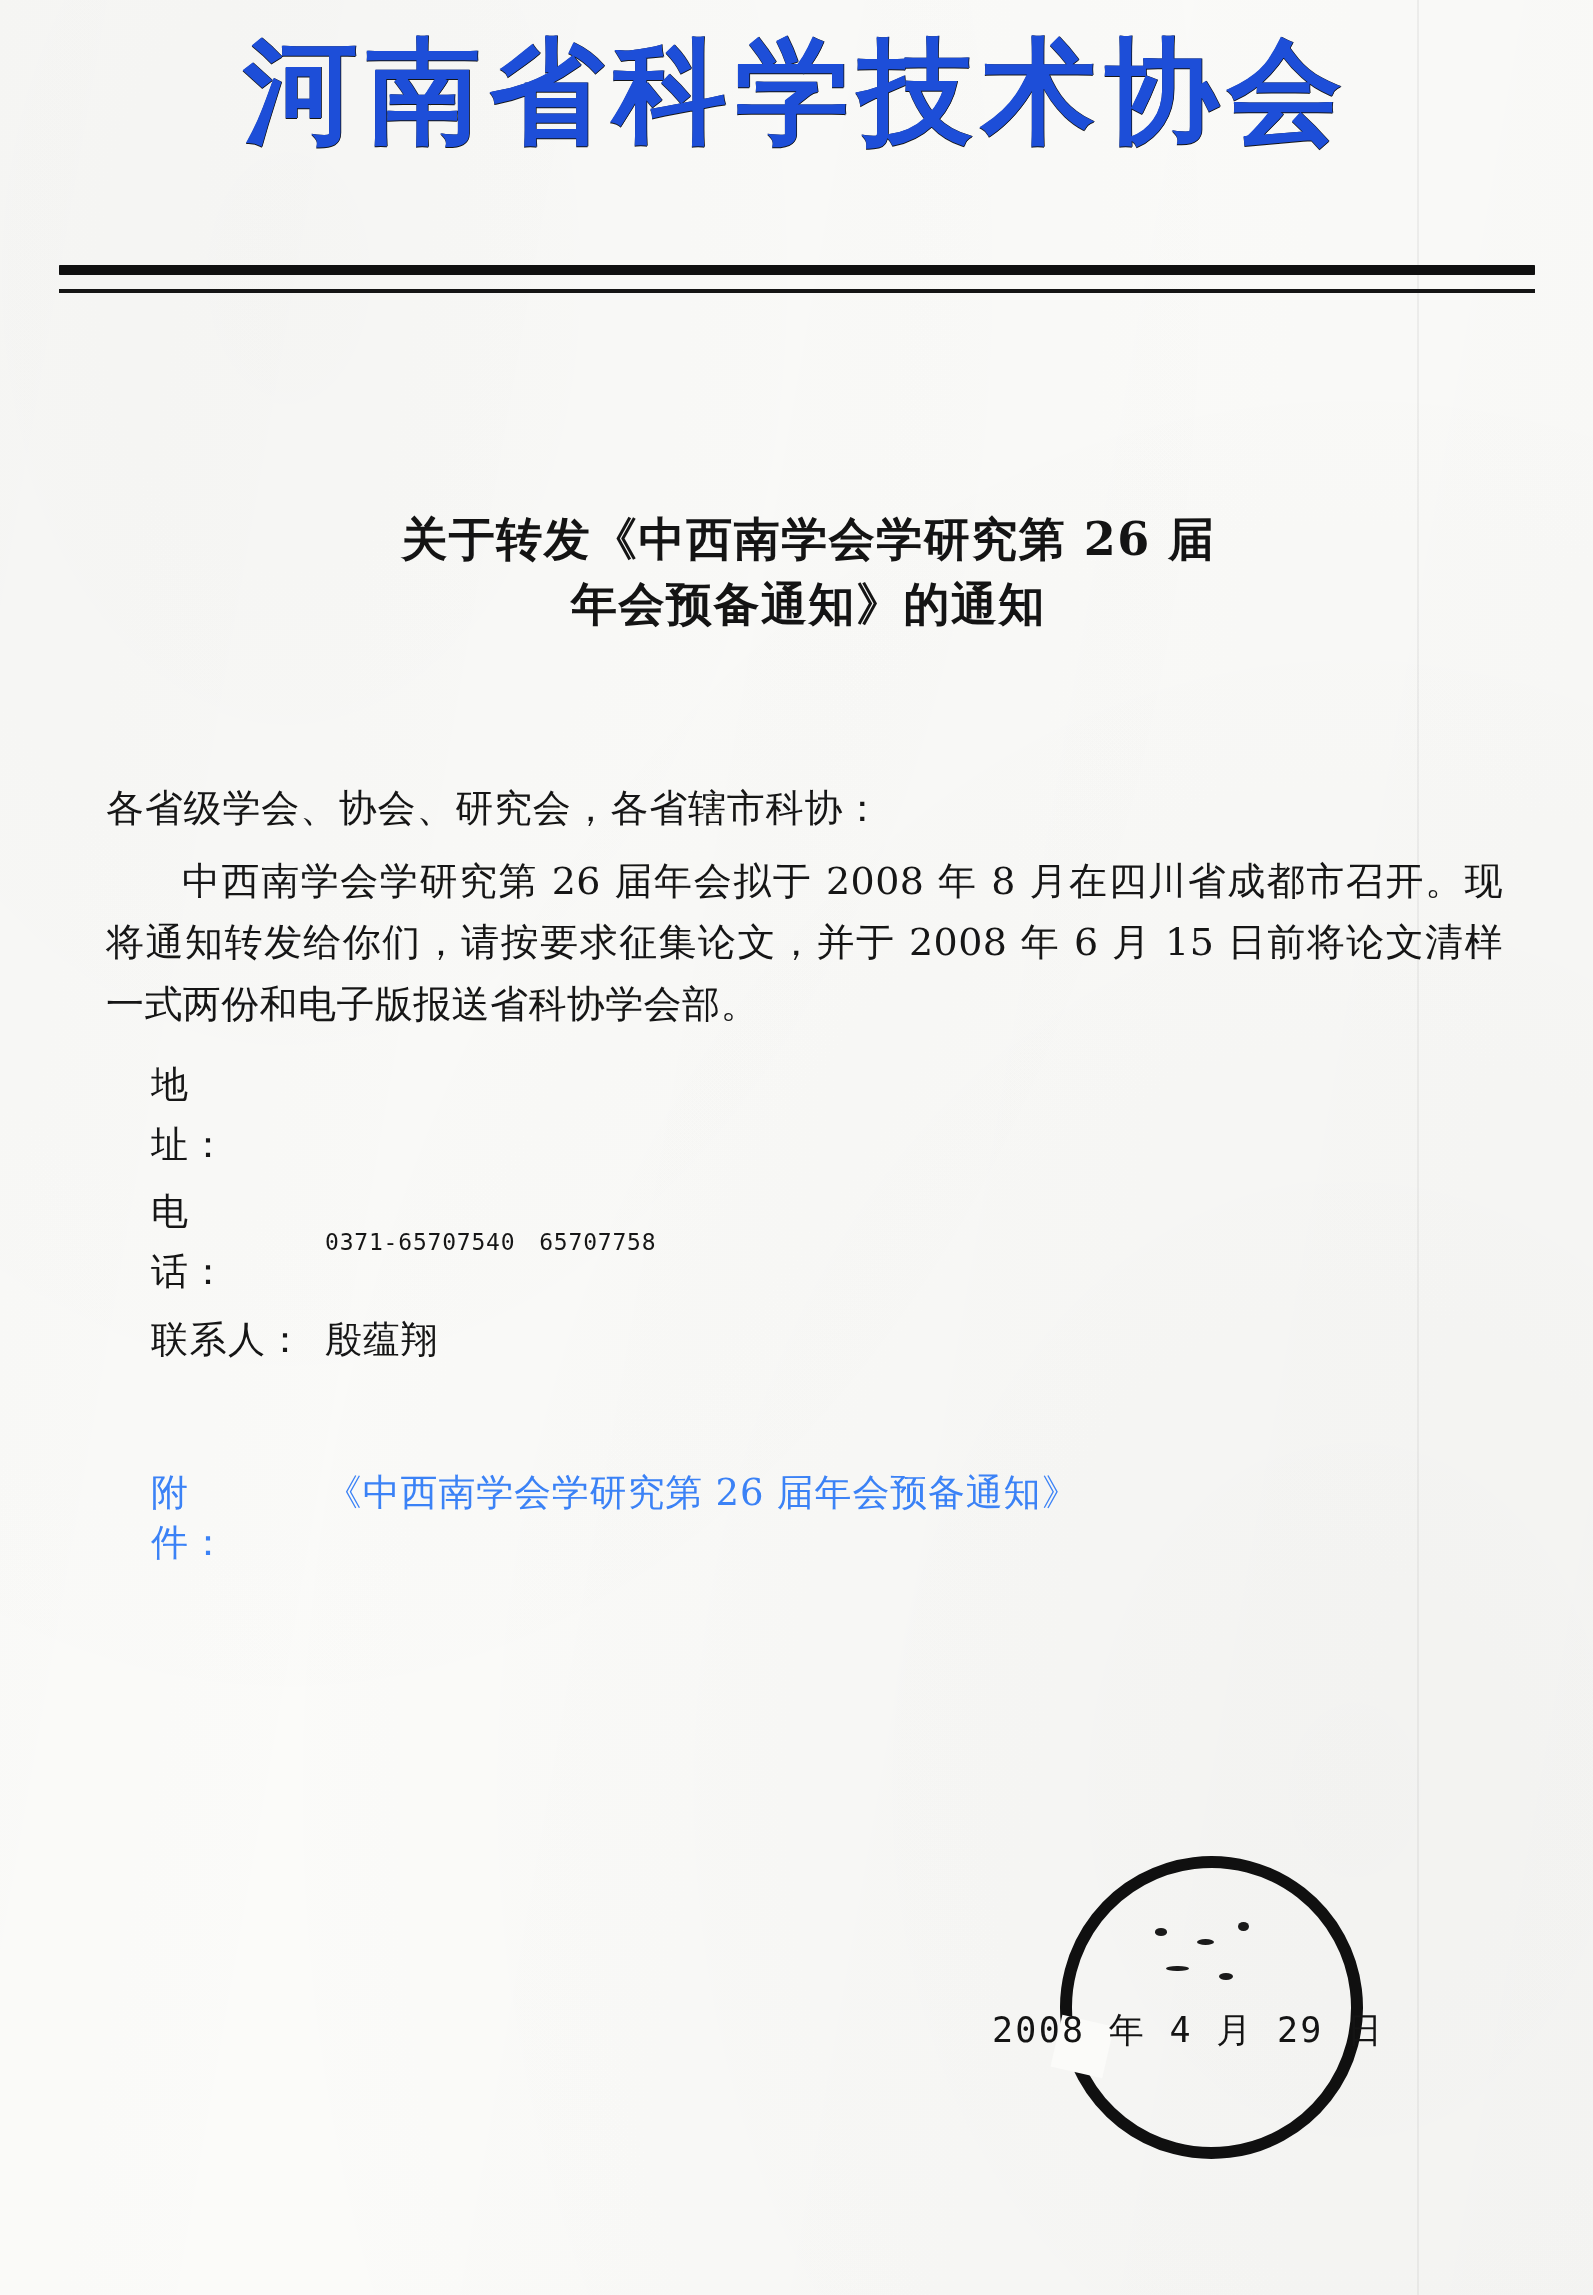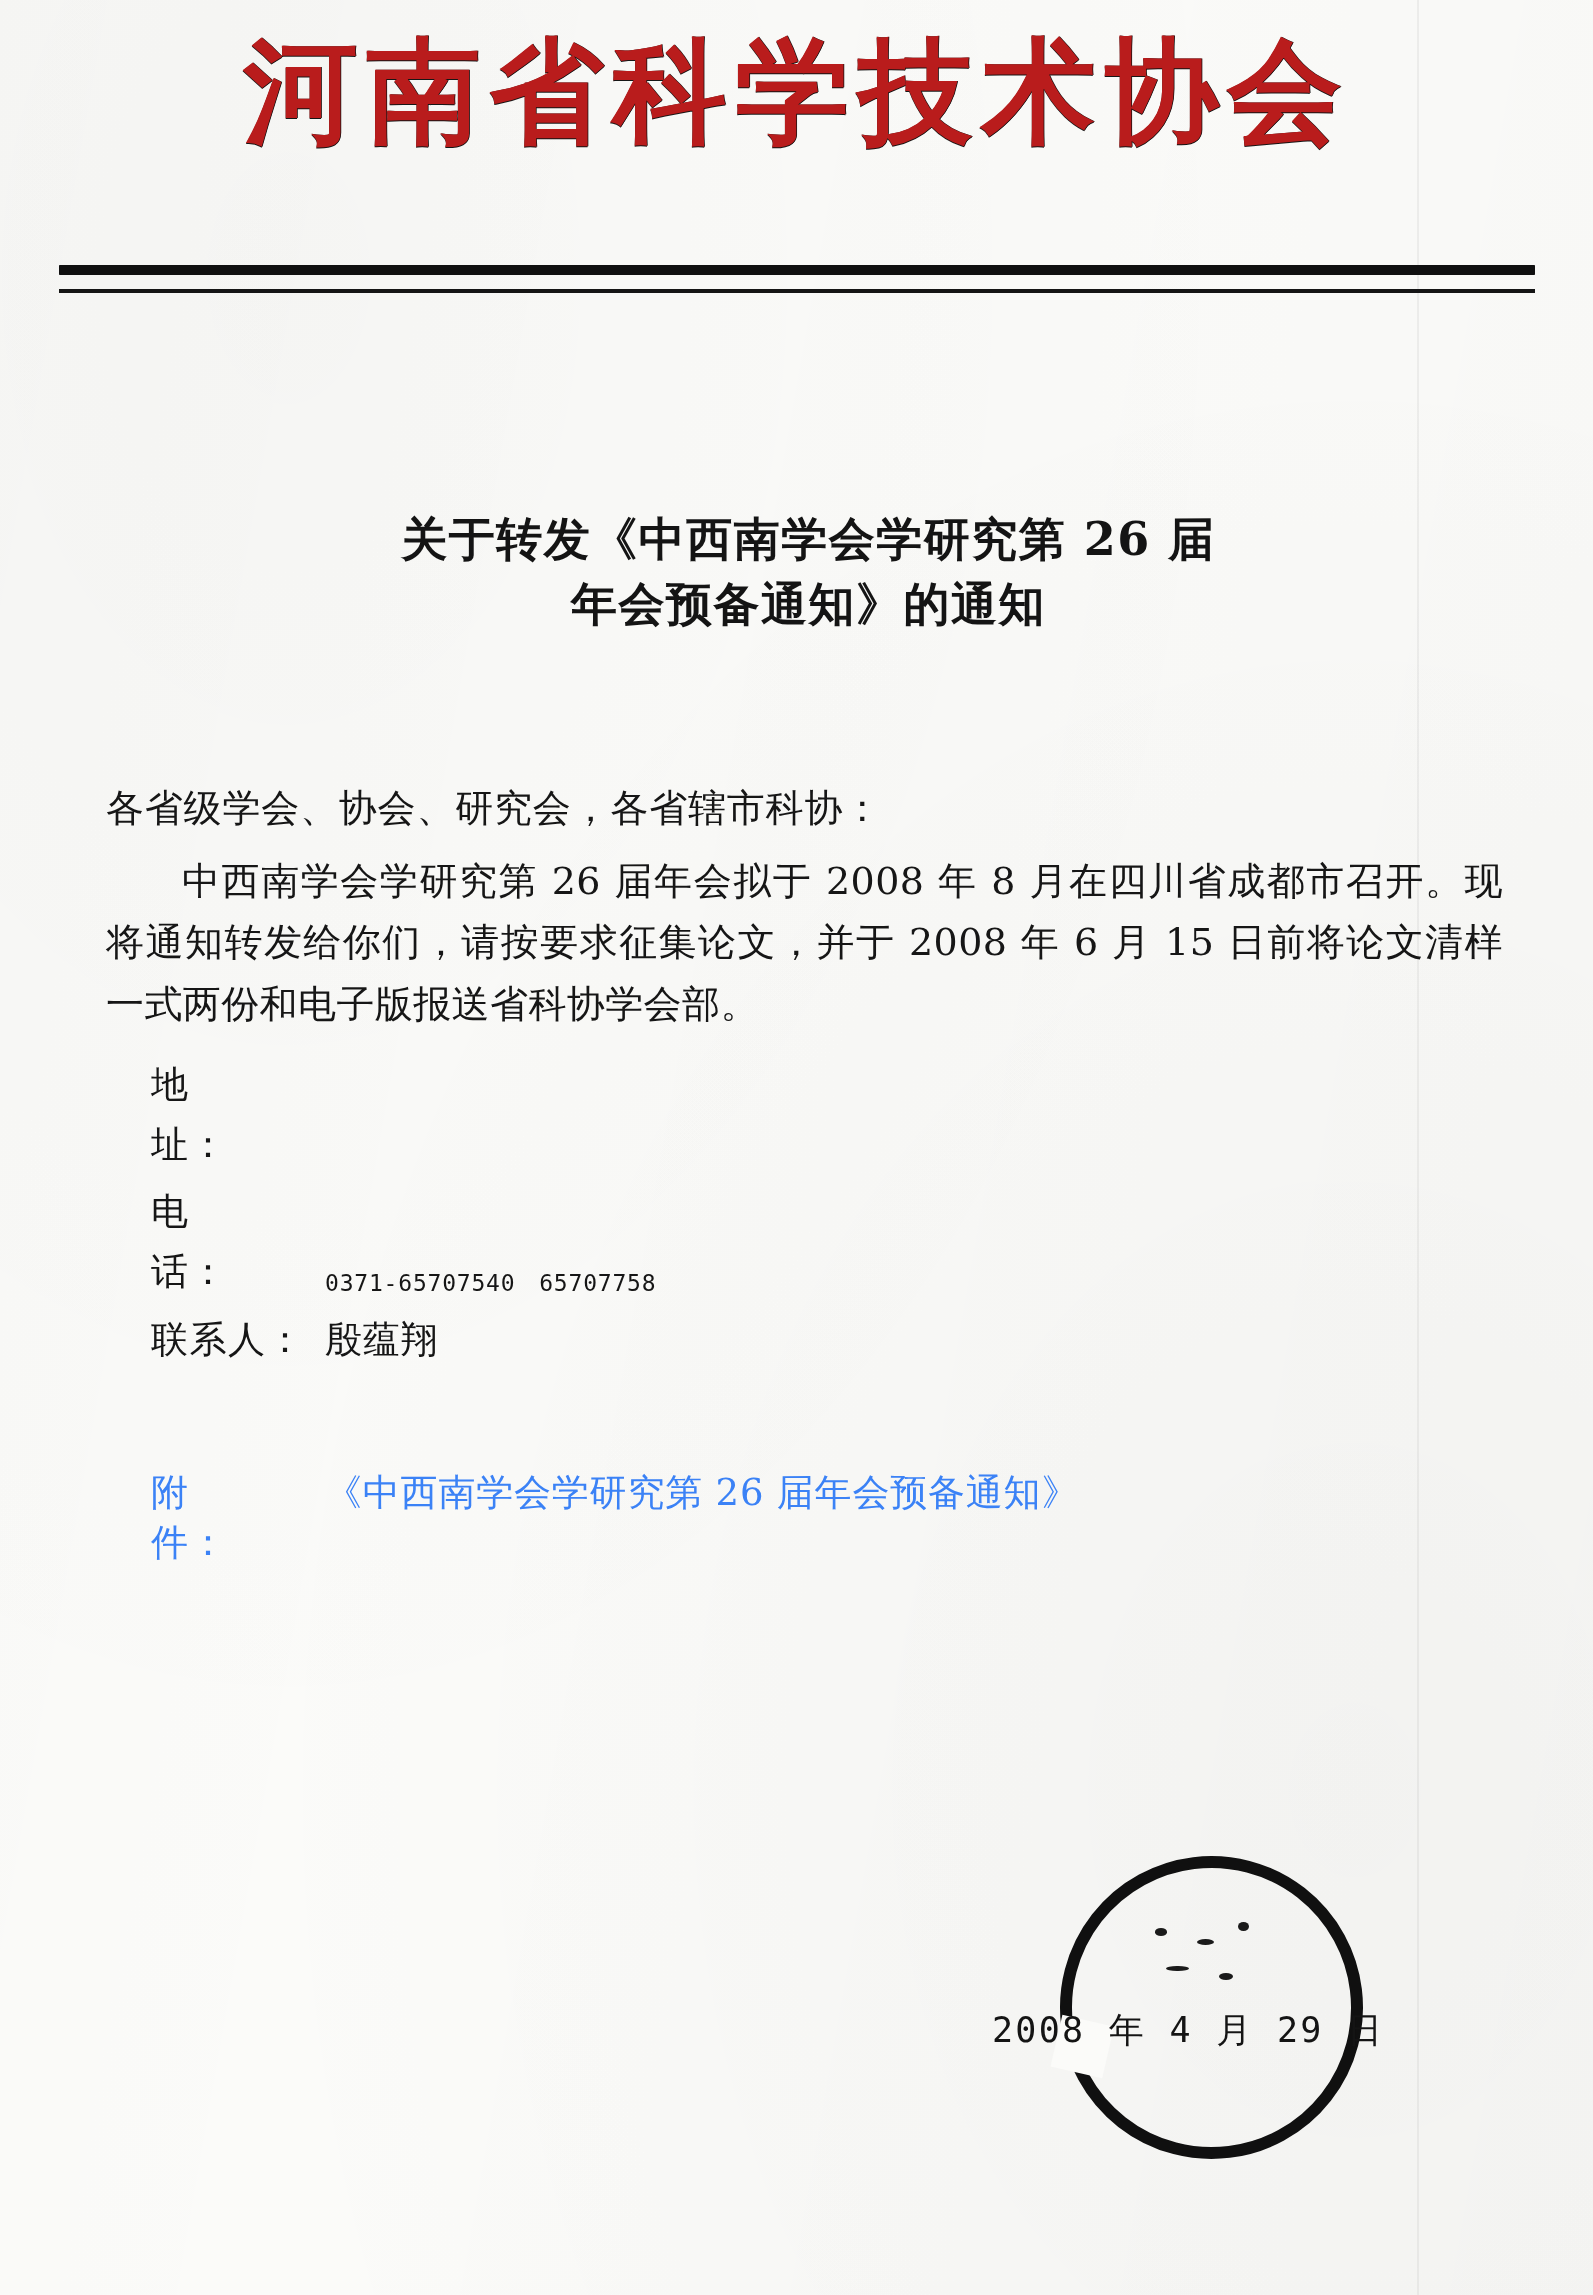--- a/index.html
+++ b/index.html
@@ -41,21 +41,21 @@
     right: 0;
     top: 30px;
     text-align: center;
   }
   .letterhead-title {
     font-family: "DejaVu Serif", serif;
     font-weight: 700;
     font-size: 114px;
     line-height: 1.08;
     letter-spacing: 9px;
-    color: #b91c1c;
+    color: #1d4ed8;
     text-shadow: 0.8px 0 0 #121212, 0 0.8px 0 #161616;
     white-space: nowrap;
   }
   .rule-thick {
     position: absolute;
     left: 59px;
     right: 59px;
     top: 265px;
     height: 9.8px;
     background: #101010;
@@ -104,21 +104,21 @@
     color: #161616;
     text-indent: 76px;
     text-align: justify;
     margin-bottom: 10.6px;
   }
   .info-list {
     margin-top: 19.7px;
   }
   .info-row {
     display: flex;
-    align-items: flex-end;
+    align-items: center;
     font-family: "DejaVu Serif", serif;
     font-size: 37px;
     line-height: 1.62;
     color: #161616;
     margin-bottom: 7.6px;
     padding-left: 45px;
   }
   .info-label {
     width: 174px;
     flex: 0 0 174px;

